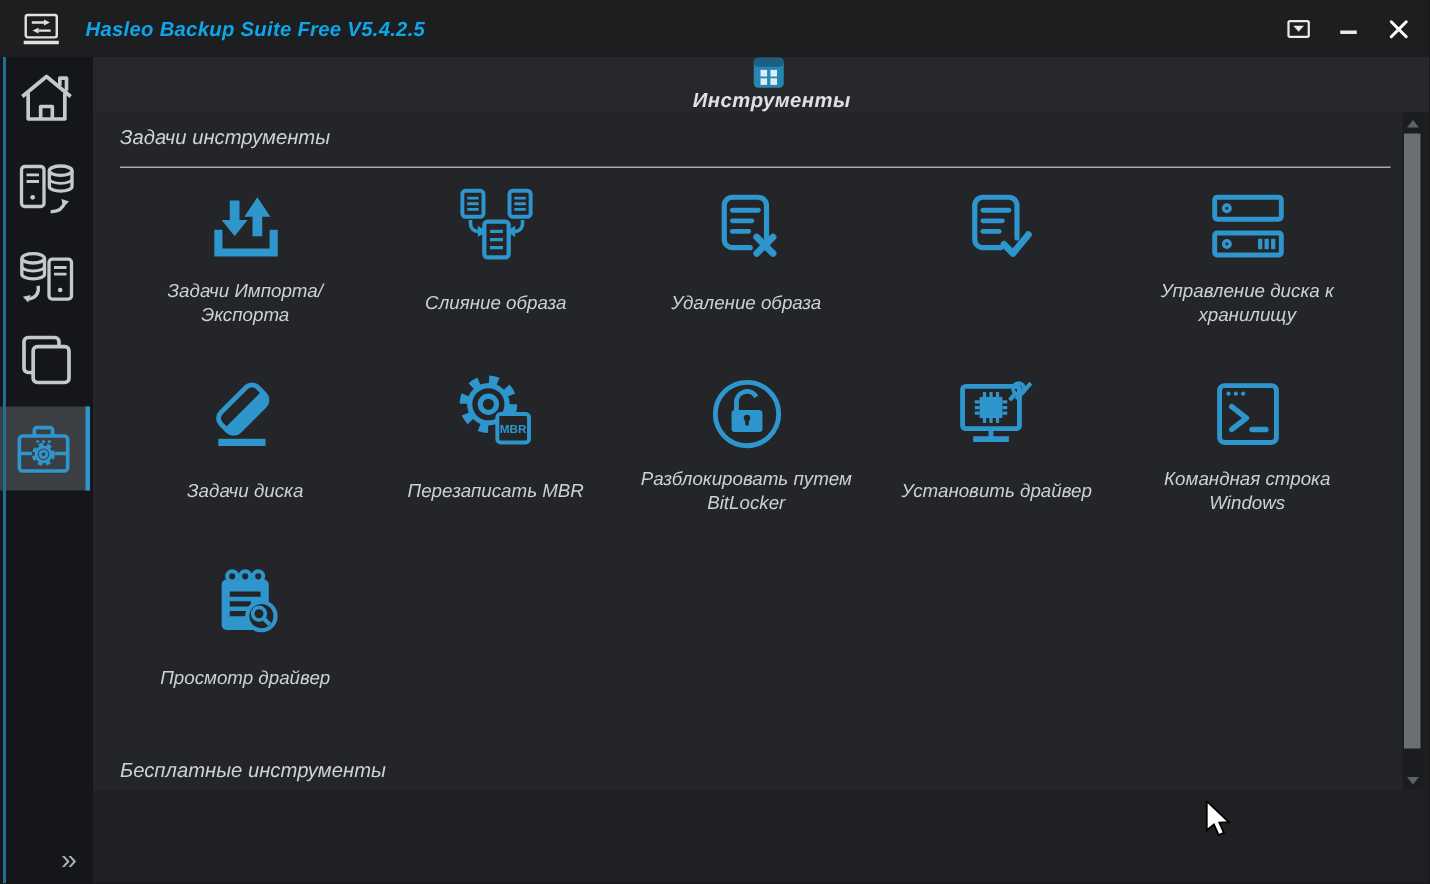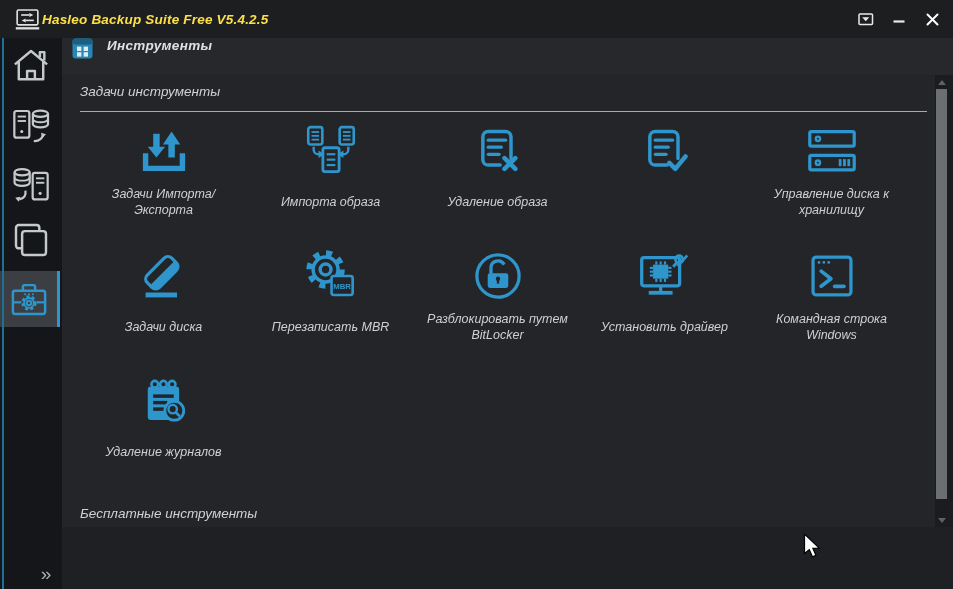--- a/index.html
+++ b/index.html
@@ -5,33 +5,33 @@
   html,body{margin:0;padding:0;background:#101113;}
   *{box-sizing:content-box;}
   .window{
     position:relative;width:953px;height:589px;overflow:hidden;
     background:#1c1e20;font-family:"Liberation Sans",sans-serif;
     -webkit-font-smoothing:antialiased;
   }
   
   .titlebar{position:absolute;left:0;top:0;right:0;height:38px;background:#1c1e20;display:flex;align-items:center;}
   .app-icon{margin-left:14px;display:flex;align-items:center;}
-  .tb-title{margin-left:1px;font-size:13.5px;font-style:italic;font-weight:600;color:#fde047;letter-spacing:.2px;}
+  .tb-title{margin-left:16px;font-size:13.5px;font-style:italic;font-weight:600;color:#0ea5e9;letter-spacing:.2px;}
   .tb-controls{position:absolute;right:6px;top:6px;display:flex;gap:3px;}
   .tb-btn{width:30px;height:26px;display:flex;align-items:center;justify-content:center;background:transparent;border:none;cursor:default;color:#e8eaea;padding:0;}
   
   .edge-accent{position:absolute;left:2px;top:38px;bottom:0;width:2px;background:#1f7095;z-index:30;}
   
   .sidebar{position:absolute;left:0;top:38px;width:62px;bottom:0;background:#141619;z-index:10;}
   .side-item{position:absolute;left:0;width:62px;height:56px;display:flex;align-items:center;justify-content:center;color:#c6c9cb;}
   .side-item.selected{width:57px;border-right:3px solid var(--accent);background:#3b3f43;color:var(--accent);}
   .side-expand{position:absolute;right:3px;bottom:3px;width:26px;height:24px;display:flex;align-items:center;justify-content:center;color:#aeb1b3;font-size:19px;font-style:normal;}
   
   .main{position:absolute;left:62px;top:38px;right:0;bottom:0;background:#232528;}
-  .main-header{position:absolute;left:0;top:0;right:0;height:37px;background:#26282b;display:flex;}
+  .main-header{position:absolute;left:0;top:0;right:0;height:37px;background:#26282b;display:flex;align-items:center;flex-direction:column;}
   .mh-icon{margin-left:10px;display:flex;}
   .mh-title{margin-left:14px;font-size:13.5px;font-style:italic;font-weight:600;color:#dfe1e2;letter-spacing:.3px;}
   .content{position:absolute;left:0;top:37px;right:0;height:452px;background:#232528;}
   .bottom-strip{position:absolute;left:0;top:489px;right:0;bottom:0;background:#1e2023;}
   .right-gutter{position:absolute;right:0;top:37px;width:5px;height:452px;background:#1b1d1f;}
   .section-label{position:absolute;left:18px;font-size:13.5px;font-style:italic;color:#cfd2d4;}
   .section-label.general{top:9px;}
   .section-label.free{top:431px;}
   .divider{position:absolute;left:18px;right:26px;top:36px;height:1px;background:#c9cbcc;opacity:.8;}
   
@@ -215,21 +215,21 @@
               <line x1="20" y1="27" x2="28" y2="27" stroke-width="2"></line>
               <line x1="20" y1="32" x2="28" y2="32" stroke-width="2"></line>
               <line x1="20" y1="37" x2="28" y2="37" stroke-width="2"></line>
               <path d="M8 20 v2.5 a4.5 4.5 0 0 0 4.5 4.5 h0.5" stroke-width="2.2"></path>
               <polygon points="12.5,23.5 18,27 12.5,30.5" fill="currentColor" stroke="none"></polygon>
               <path d="M40 20 v2.5 a4.5 4.5 0 0 1 -4.5 4.5 h-0.5" stroke-width="2.2"></path>
               <polygon points="35.5,23.5 30,27 35.5,30.5" fill="currentColor" stroke="none"></polygon>
             </svg>
           </div>
           <div class="tool-label-wrap">
-              <div class="tool-label">Импорта образа</div>
+              <div class="tool-label">Слияние образа</div>
             </div>
         </div>
 
         <div class="tool">
           <div class="tool-icon">
             <svg width="52" height="52" viewBox="0 0 48 48" fill="none" stroke="currentColor" stroke-linecap="round">
               <path d="M36 31 V11 a5 5 0 0 0 -5 -5 H15 a5 5 0 0 0 -5 5 v21 a5 5 0 0 0 5 5 h11" stroke-width="3.2"></path>
               <line x1="15" y1="14" x2="31" y2="14" stroke-width="3"></line>
               <line x1="15" y1="20.5" x2="27" y2="20.5" stroke-width="3"></line>
               <line x1="15" y1="27" x2="25" y2="27" stroke-width="3"></line>
@@ -373,21 +373,21 @@
               <circle cx="31.5" cy="8.5" r="3.1" fill="#232528" stroke="currentColor" stroke-width="2.4"></circle>
               <line x1="14" y1="19.5" x2="33" y2="19.5" stroke="#232528" stroke-width="3.2"></line>
               <line x1="14" y1="25.5" x2="27" y2="25.5" stroke="#232528" stroke-width="3.2"></line>
               <line x1="14" y1="31.5" x2="25" y2="31.5" stroke="#232528" stroke-width="3.2"></line>
               <circle cx="33.5" cy="33" r="8.7" fill="#232528" stroke="currentColor" stroke-width="2.6"></circle>
               <circle cx="32" cy="31.5" r="3.9" fill="none" stroke="currentColor" stroke-width="2.2"></circle>
               <line x1="34.8" y1="34.3" x2="38.6" y2="38.2" stroke="currentColor" stroke-width="2.6"></line>
             </svg>
           </div>
           <div class="tool-label-wrap">
-              <div class="tool-label">Удаление журналов</div>
+              <div class="tool-label">Просмотр драйвер</div>
             </div>
         </div>
 
       </div>
 
       <div class="section-label free">Бесплатные инструменты</div>
 
       <div class="scrollbar">
         <div class="sb-btn">
             <div class="sb-up-tri"></div>

